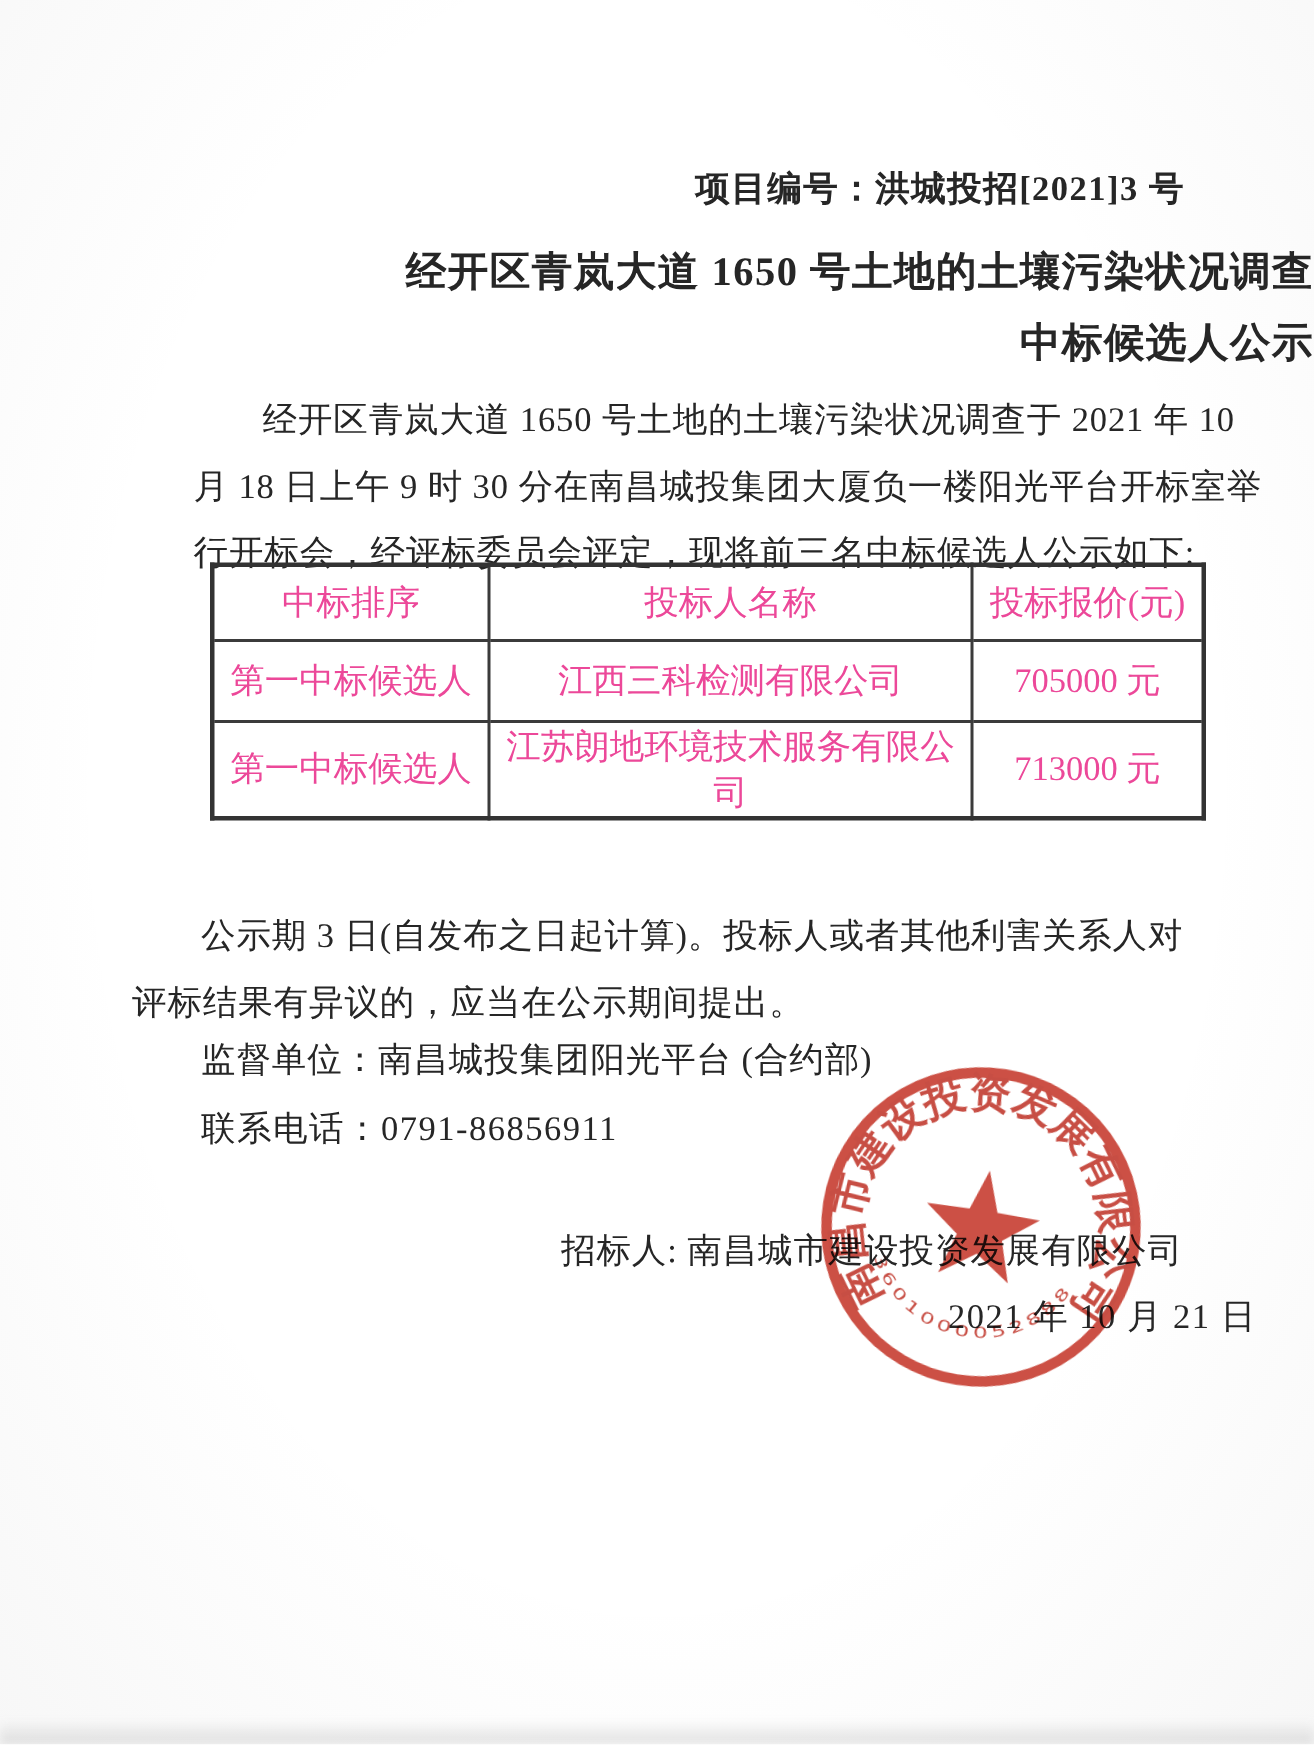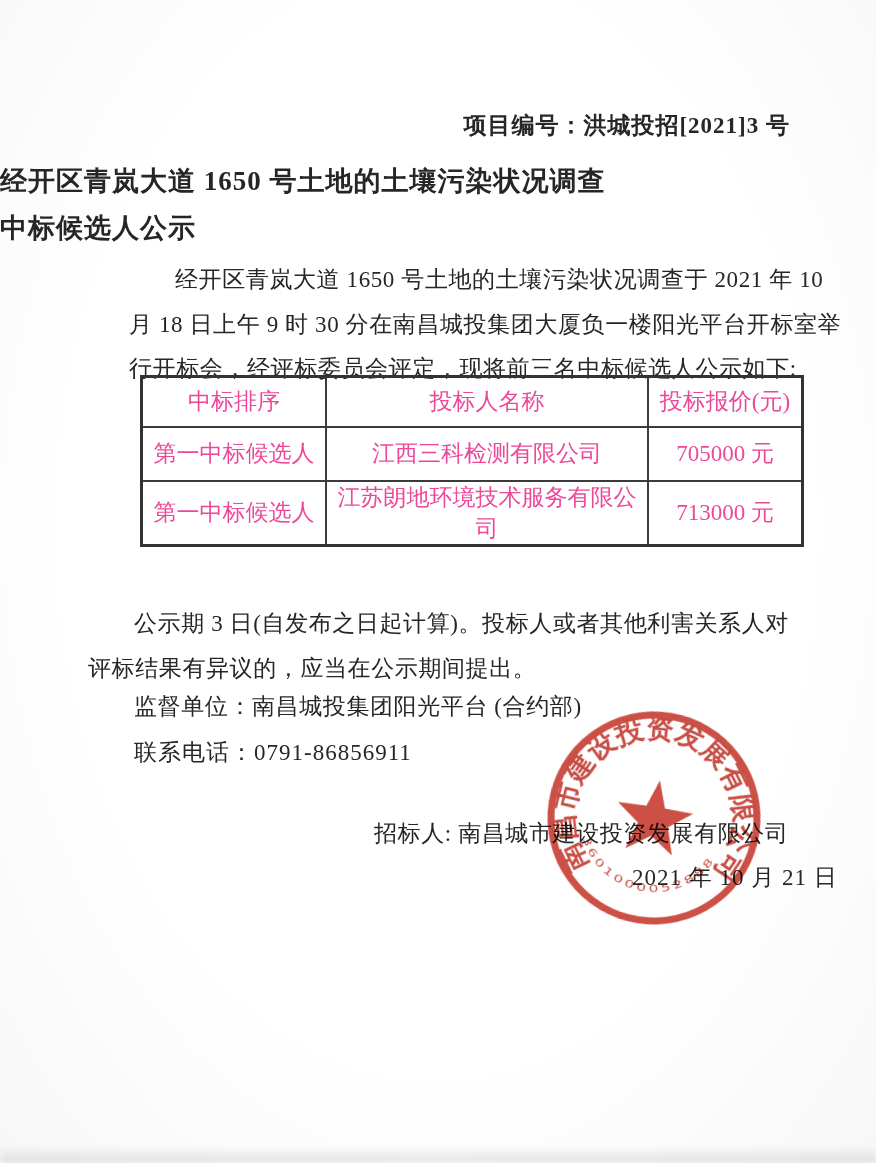--- a/index.html
+++ b/index.html
@@ -27,21 +27,21 @@
     filter: blur(3px);
   }
   .doc-number {
     position:absolute; top:92px; right:86px;
     font-size:23px; font-weight:bold; letter-spacing:1px;
     white-space:nowrap;
     margin-top:18px;
   }
   .title {
     position:absolute; top:158px; left:0; width:100%;
-    text-align:left; font-size:27px; font-weight:bold;
+    text-align:right; font-size:27px; font-weight:bold;
     line-height:47px; letter-spacing:1px;
   }
   .textline { white-space:nowrap; }
   .intro {
     position:absolute; left:88px; top:258px; width:706px;
     font-size:23px; line-height:44.5px; letter-spacing:0.6px;margin-left:41px;
   }
   .indent { text-indent:2em; }
   table.candidates {
     position:absolute; left:140px; top:375px;

